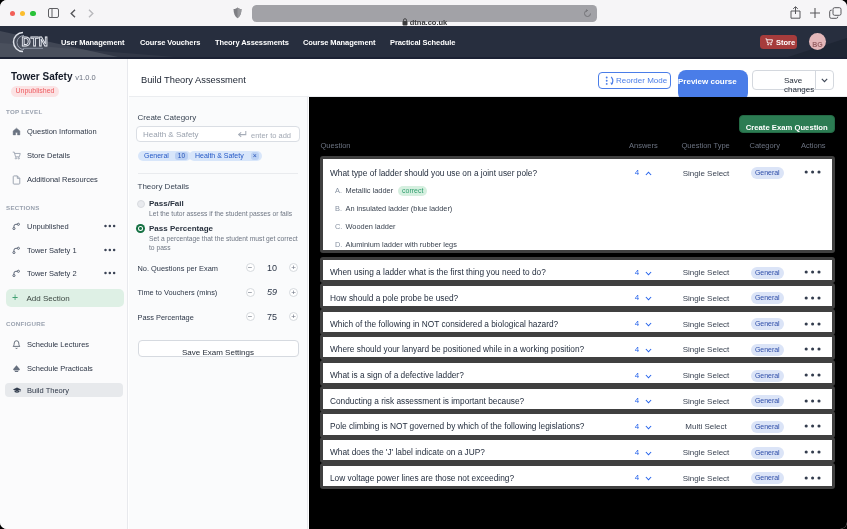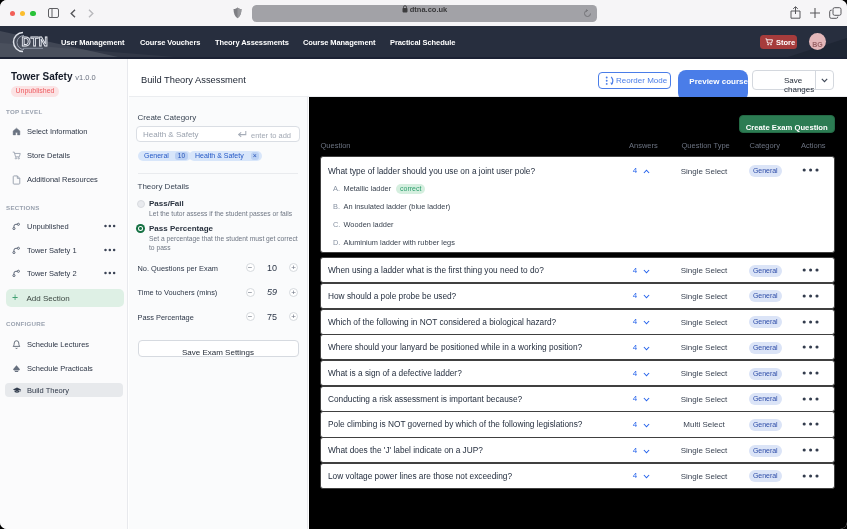--- a/index.html
+++ b/index.html
@@ -2,41 +2,41 @@
 <html><head>
 <meta charset="utf-8">
 <style>
   html,body{margin:0;padding:0;}
   body{width:847px;height:529px;background:#000;font-family:"Liberation Sans",sans-serif;overflow:hidden;position:relative;}
   .win{position:absolute;left:0;top:0;width:847px;height:529px;border-radius:7px;overflow:hidden;background:#fff;}
   
   .chrome{position:absolute;left:0;top:0;width:847px;height:26px;background:#f6f5f7;}
   .dot{position:absolute;top:10.5px;width:5.5px;height:5.5px;border-radius:50%;}
   .urlbar{position:absolute;left:252px;top:4.5px;width:345px;height:17px;border-radius:4.5px;background:#a2a2a7;}
-  .urltext{position:absolute;left:0;right:0;top:0;text-align:center;font-size:7.5px;font-weight:700;color:#38383a;}
+  .urltext{position:absolute;left:0;right:0;top:13px;text-align:center;font-size:7.5px;font-weight:700;color:#38383a;}
   .cicon{position:absolute;color:#5f5f63;}
   
   .nav{position:absolute;left:0;top:26px;width:847px;height:33px;background:#272e3e;}
   .navitem{position:absolute;top:12px;font-size:7.5px;font-weight:700;color:#ffffff;white-space:nowrap;letter-spacing:-0.08px;}
   .store{position:absolute;left:760px;top:9px;width:37px;height:14px;background:#a63c3c;border-radius:3.5px;color:#fff;}
   .avatar{position:absolute;left:809px;top:7px;width:17px;height:17px;border-radius:50%;background:#e3b7b9;text-align:center;}
   
   .side{position:absolute;left:0;top:59px;width:128px;height:470px;background:#fbfbfc;border-right:1px solid #e8e9ed;box-sizing:border-box;}
   .slabel{position:absolute;left:6px;font-size:6.2px;font-weight:700;letter-spacing:.25px;color:#9aa2af;}
   .sitem{position:absolute;left:27px;font-size:7.5px;color:#2e3747;white-space:nowrap;}
   .sico{position:absolute;left:12px;}
   .sdots{position:absolute;left:103.5px;line-height:0;font-size:0;}
   
   .hdr{position:absolute;left:129px;top:59px;width:718px;height:38px;background:#fff;border-bottom:1px solid #ebedf0;box-sizing:border-box;}
   
   .panel{position:absolute;left:129px;top:97px;width:179px;height:432px;background:#fafbfc;border-right:1px solid #e8e9ed;box-sizing:border-box;}
   .stepc{position:absolute;width:9px;height:9px;border-radius:50%;border:1px solid #d6dade;background:#fff;color:#6b7280;text-align:center;box-sizing:border-box;}
   
   .qpanel{position:absolute;left:309px;top:97px;width:538px;height:432px;background:#000000;}
-  .qrow{position:absolute;left:10.5px;width:515px;height:26.2px;background:#fff;border:1px solid #404040;border-radius:3px;box-sizing:border-box;}
+  .qrow{position:absolute;left:10.5px;width:515px;height:26.2px;background:#fff;border:3px solid #404040;border-radius:3px;box-sizing:border-box;}
   .qtext{position:absolute;left:7.5px;top:7px;font-size:8.3px;color:#252f3f;white-space:nowrap;}
   .qnum{position:absolute;left:308.5px;top:7.5px;width:12px;font-size:8px;color:#2563eb;text-align:center;}
   .qtype{position:absolute;left:320px;top:8px;width:127px;text-align:center;font-size:8px;color:#3b4453;}
   .gpill{position:absolute;left:428px;top:6.5px;width:33.5px;height:12px;background:#dbe4f7;border-radius:6px;text-align:center;font-size:7px;font-weight:400;color:#2e4da8;line-height:12.5px;letter-spacing:-0.05px;}
   .dots3{position:absolute;left:480px;top:6px;width:20px;text-align:center;color:#333c4d;line-height:0;font-size:0;}
 </style>
 </head>
 <body>
 <div class="win">
 
@@ -111,21 +111,21 @@
     <div class="avatar"><span style="font-size:7px;font-weight:700;color:#9b6568;line-height:17px;">BG</span></div>
   </div>
 
   <div class="side">
     <div style="position:absolute;left:11px;top:11.5px;font-size:10px;font-weight:700;color:#151b28;">Tower Safety <span style="font-size:7.5px;font-weight:400;color:#6b7280;">v1.0.0</span></div>
     <div style="position:absolute;left:11px;top:27px;height:10.5px;line-height:10.5px;padding:0 4.5px;border-radius:5.5px;background:#fbe3e4;color:#ee5b60;font-size:7px;">Unpublished</div>
     <div class="slabel" style="top:49px;">TOP LEVEL</div>
     <svg class="sico" style="top:68px;" width="9" height="9" viewBox="0 0 24 24" fill="#6b7482" stroke="#6b7482" stroke-width="1.2">
         <path d="M3 10.5 L12 3 L21 10.5 V21 H14.5 V14.5 H9.5 V21 H3 Z"></path>
       </svg>
-    <div class="sitem" style="top:68px;">Select Information</div>
+    <div class="sitem" style="top:68px;">Question Information</div>
     <svg class="sico" style="top:92px;" width="9" height="9" viewBox="0 0 24 24" fill="none" stroke="#99a1ae" stroke-width="2.3">
         <path d="M2 3 H6 L9.5 15.5 H19.5 L22 6.5 H7"></path>
         <circle cx="10.5" cy="19.5" r="1.8"></circle>
         <circle cx="18" cy="19.5" r="1.8"></circle>
       </svg>
     <div class="sitem" style="top:92px;">Store Details</div>
     <svg class="sico" style="top:115.5px;" width="9" height="10" viewBox="0 0 22 24" fill="none" stroke="#99a1ae" stroke-width="2.3">
         <path d="M13 2 H5 A2 2 0 0 0 3 4 V20 A2 2 0 0 0 5 22 H17 A2 2 0 0 0 19 20 V8 Z"></path>
         <path d="M13 2 V8 H19"></path>
       </svg>
@@ -194,21 +194,21 @@
     <div style="position:absolute;left:469px;top:12.5px;width:73px;height:17px;border:1px solid #4a7de8;border-radius:4px;background:#fff;box-sizing:border-box;">
       <svg style="position:absolute;left:6px;top:3.5px;" width="10" height="10" viewBox="0 0 10 10">
           <circle cx="1.7" cy="1.5" r="0.95" fill="#4a7de8"></circle>
           <circle cx="1.7" cy="4.7" r="0.95" fill="#4a7de8"></circle>
           <circle cx="1.7" cy="7.9" r="0.95" fill="#4a7de8"></circle>
           <path d="M6.2 0.9 Q9.2 4.6 6.6 8.3" fill="none" stroke="#4a7de8" stroke-width="1.15"></path>
           <path d="M6.6 8.9 L5.2 6.6 L7.8 6.9 Z" fill="#4a7de8"></path>
         </svg>
       <span style="position:absolute;left:17px;top:3.5px;font-size:8px;font-weight:400;color:#4a7de8;">Reorder Mode</span>
     </div>
-    <div style="position:absolute;left:549px;top:11px;width:70px;height:31px;border-radius:8px;background:#4a7de8;text-align:right;">
+    <div style="position:absolute;left:549px;top:11px;width:70px;height:31px;border-radius:8px;background:#4a7de8;text-align:left;">
       <span style="font-size:8px;font-weight:700;color:#fff;line-height:20px;">Preview course</span>
     </div>
     <div style="position:absolute;left:623px;top:11px;width:82px;height:20px;border:1px solid #d4d8de;border-radius:4px;background:#fff;box-sizing:border-box;">
       <span style="position:absolute;left:8px;top:5px;font-size:8px;color:#1f2733;padding-left:23px;">Save changes</span>
       <div style="position:absolute;right:17px;top:0;width:1px;height:18px;background:#d4d8de;"></div>
       <svg style="position:absolute;right:5px;top:7px;" width="7" height="5" viewBox="0 0 7 5">
           <path d="M0.8 0.8 L3.5 3.6 L6.2 0.8" fill="none" stroke="#3c4554" stroke-width="1.1"></path>
         </svg>
     </div>
   </div>

